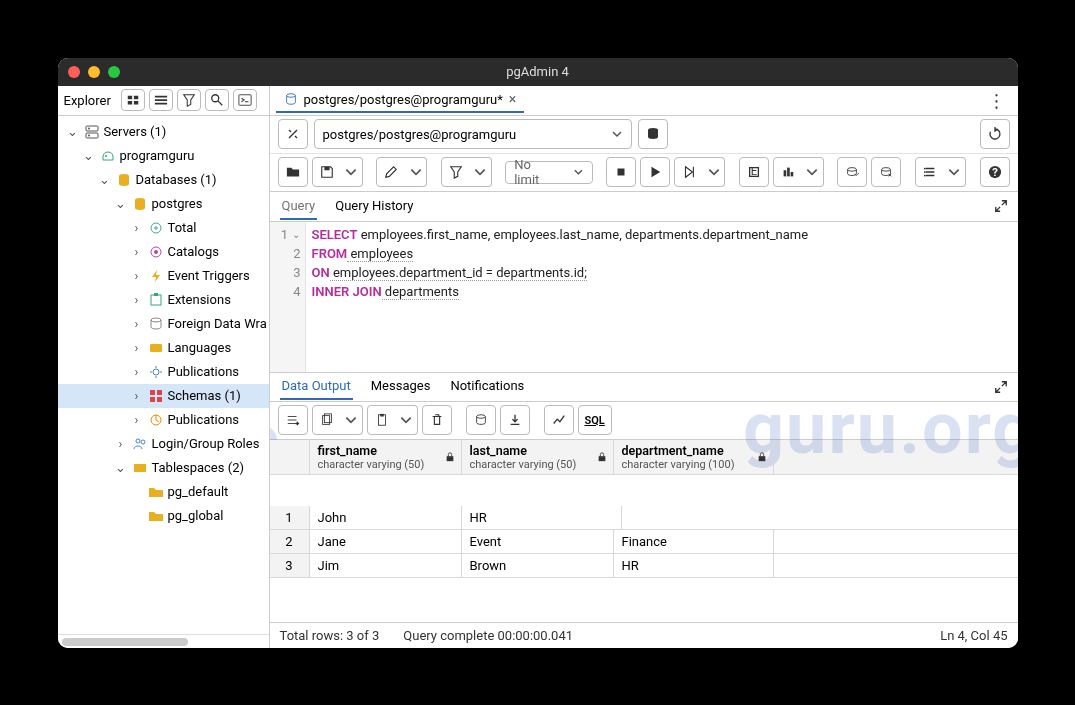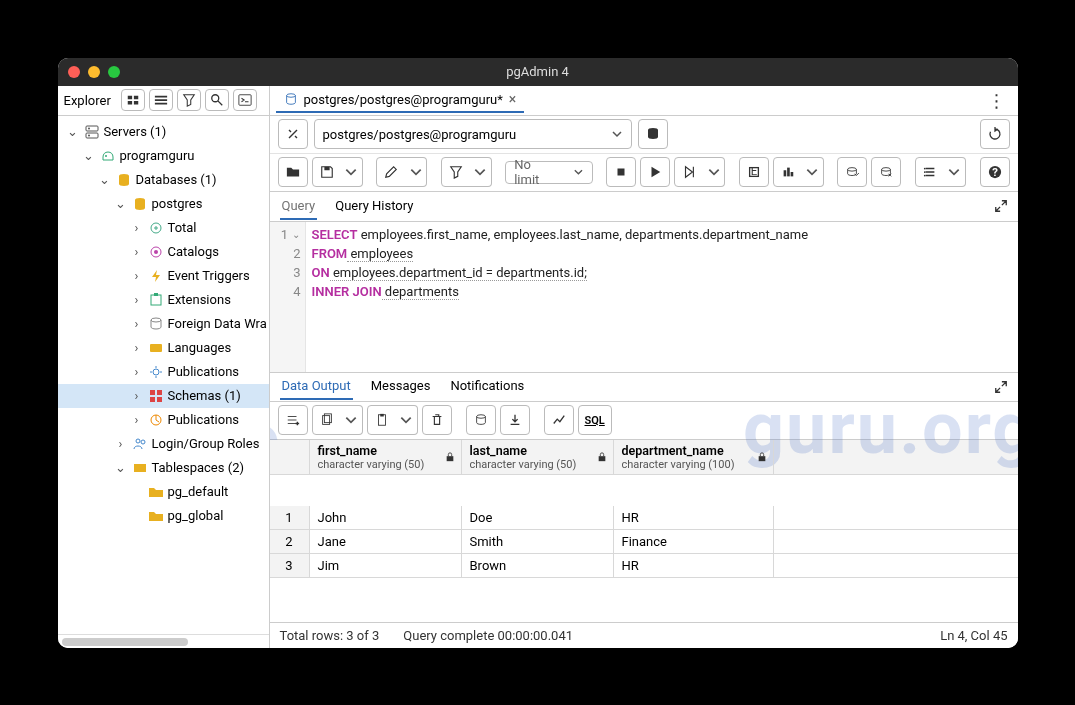--- a/index.html
+++ b/index.html
@@ -579,27 +579,26 @@
             <svg class="lock" width="10" height="10" viewBox="0 0 12 12">
                 <rect x="2" y="5" width="8" height="6" fill="#333"></rect>
                 <path d="M4 5V3a2 2 0 0 1 4 0v2" fill="none" stroke="#333"></path>
               </svg>
           </div>
         </div>
         <div id="gridbody">
             <div class="grow">
               <div class="gcell c0">1</div>
               <div class="gcell c1">John</div>
-              <div class="gcell c2">Doe</div>
               <div class="gcell c3">HR</div>
             </div>
             <div class="grow">
               <div class="gcell c0">2</div>
               <div class="gcell c1">Jane</div>
-              <div class="gcell c2">Smith</div>
+              <div class="gcell c2">Event</div>
               <div class="gcell c3">Finance</div>
             </div>
             <div class="grow">
               <div class="gcell c0">3</div>
               <div class="gcell c1">Jim</div>
               <div class="gcell c2">Brown</div>
               <div class="gcell c3">HR</div>
             </div>
           </div>
       </div>

